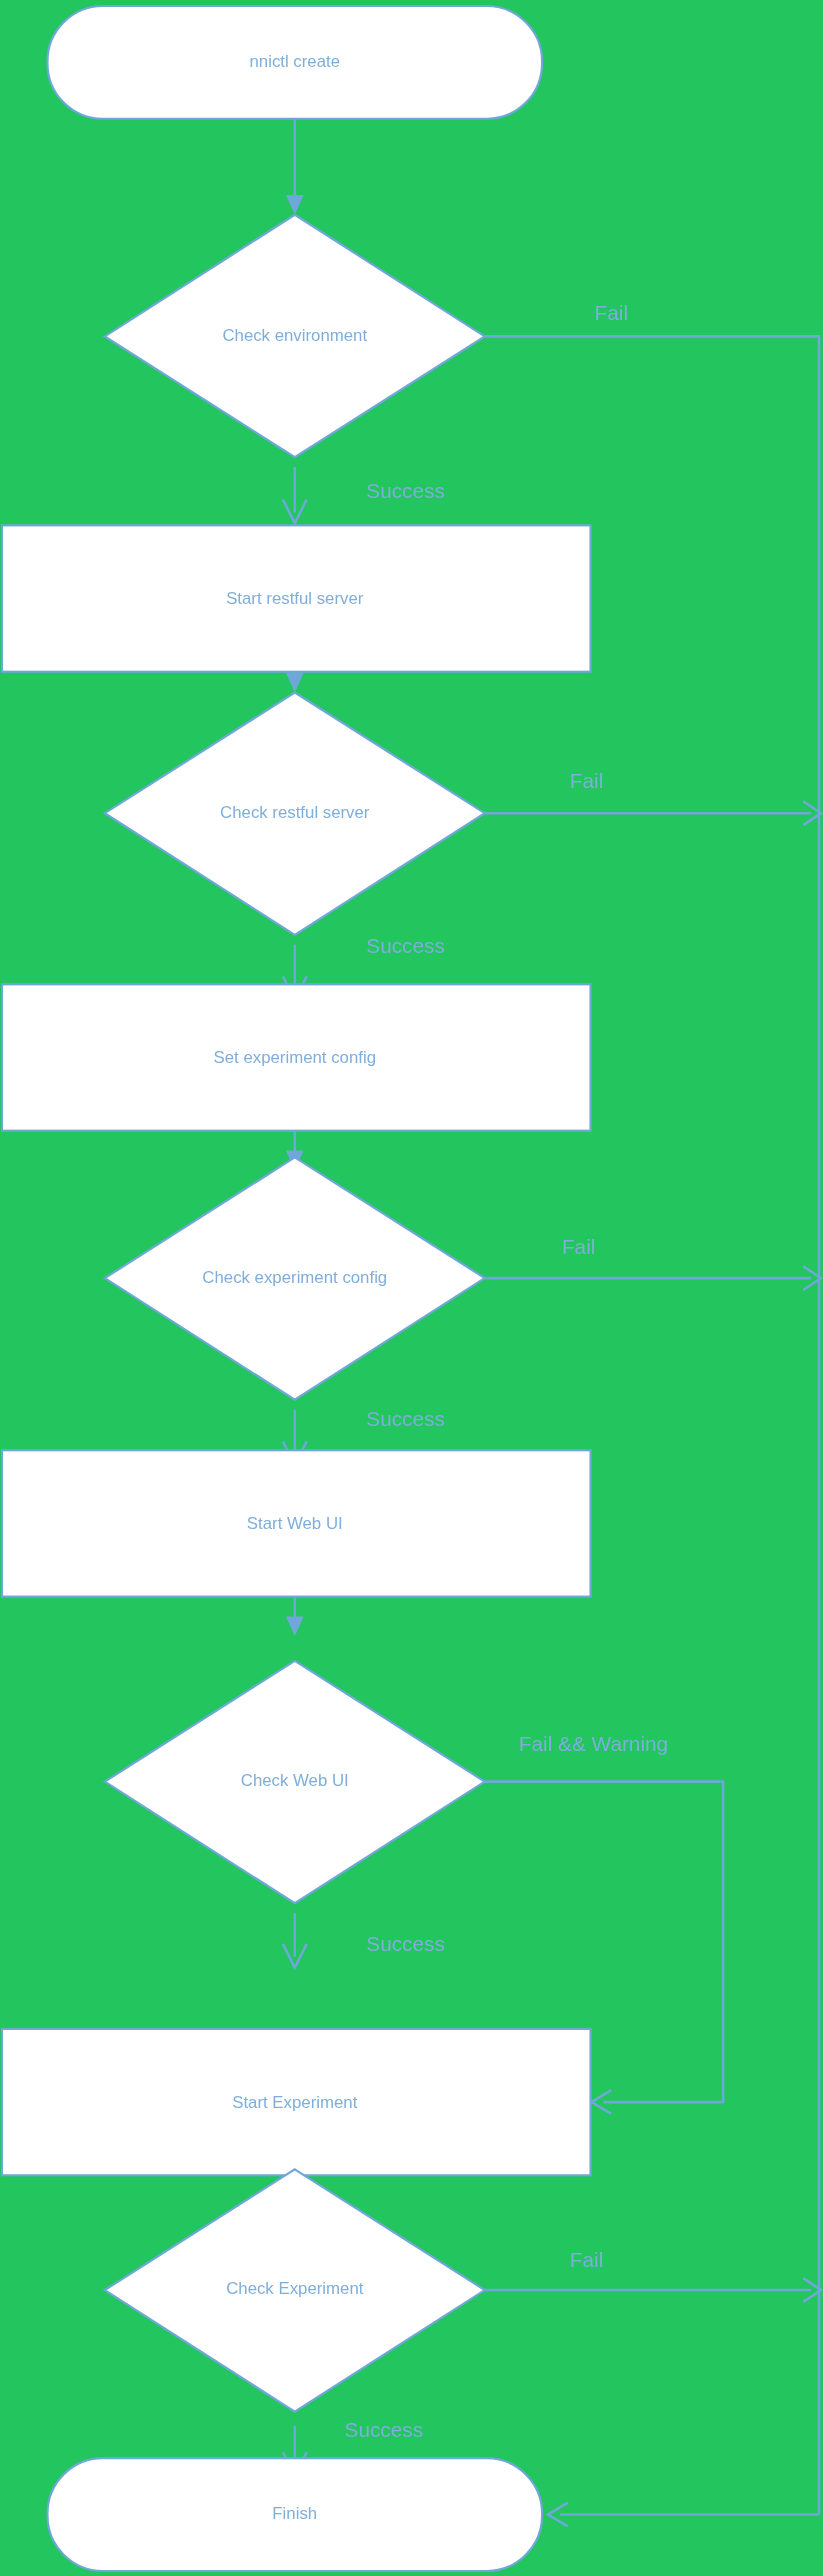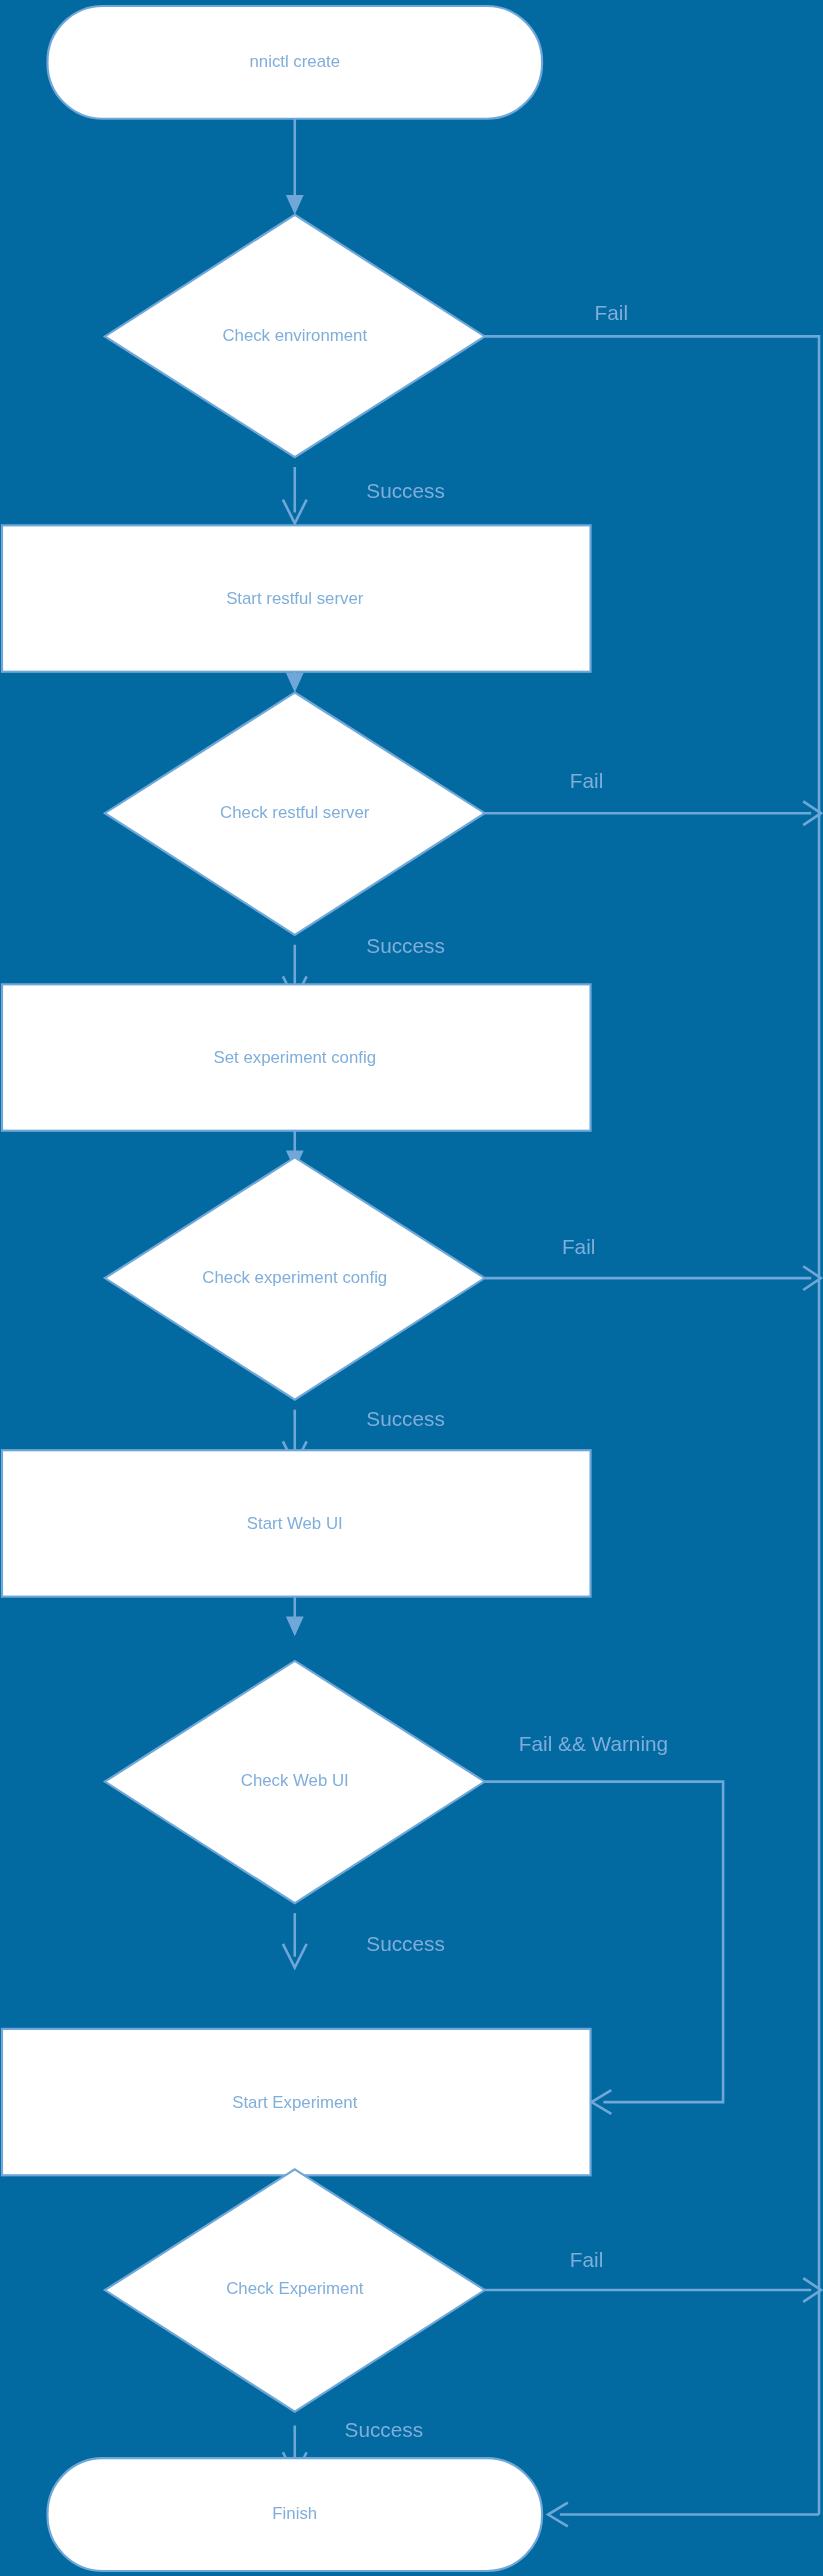--- a/index.html
+++ b/index.html
@@ -10,21 +10,21 @@
   body {
     width: 823px;
     height: 2576px;
     font-family: "Liberation Sans", sans-serif;
     overflow: hidden;
   }
   #flow-root {
     position: relative;
     width: 823px;
     height: 2576px;
-    background: #0369a1;
+    background: #22c55e;
   }
   svg#flow-svg {
     position: absolute;
     top: 0;
     left: 0;
     width: 823px;
     height: 2576px;
     display: block;
   }
   .node-shape {

